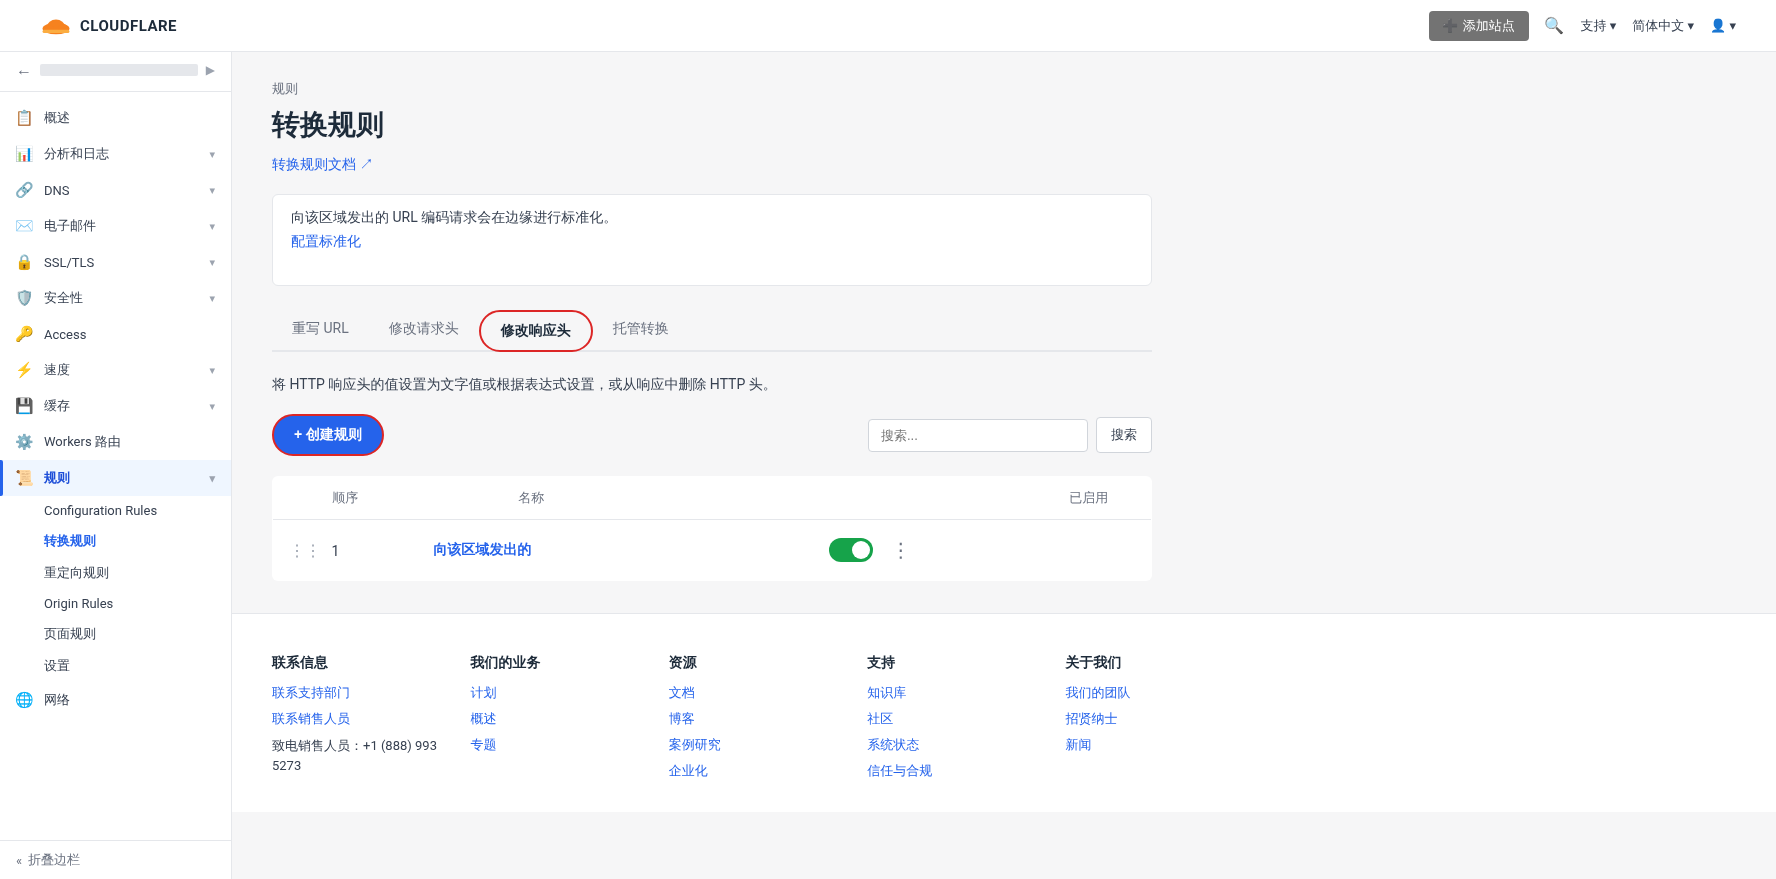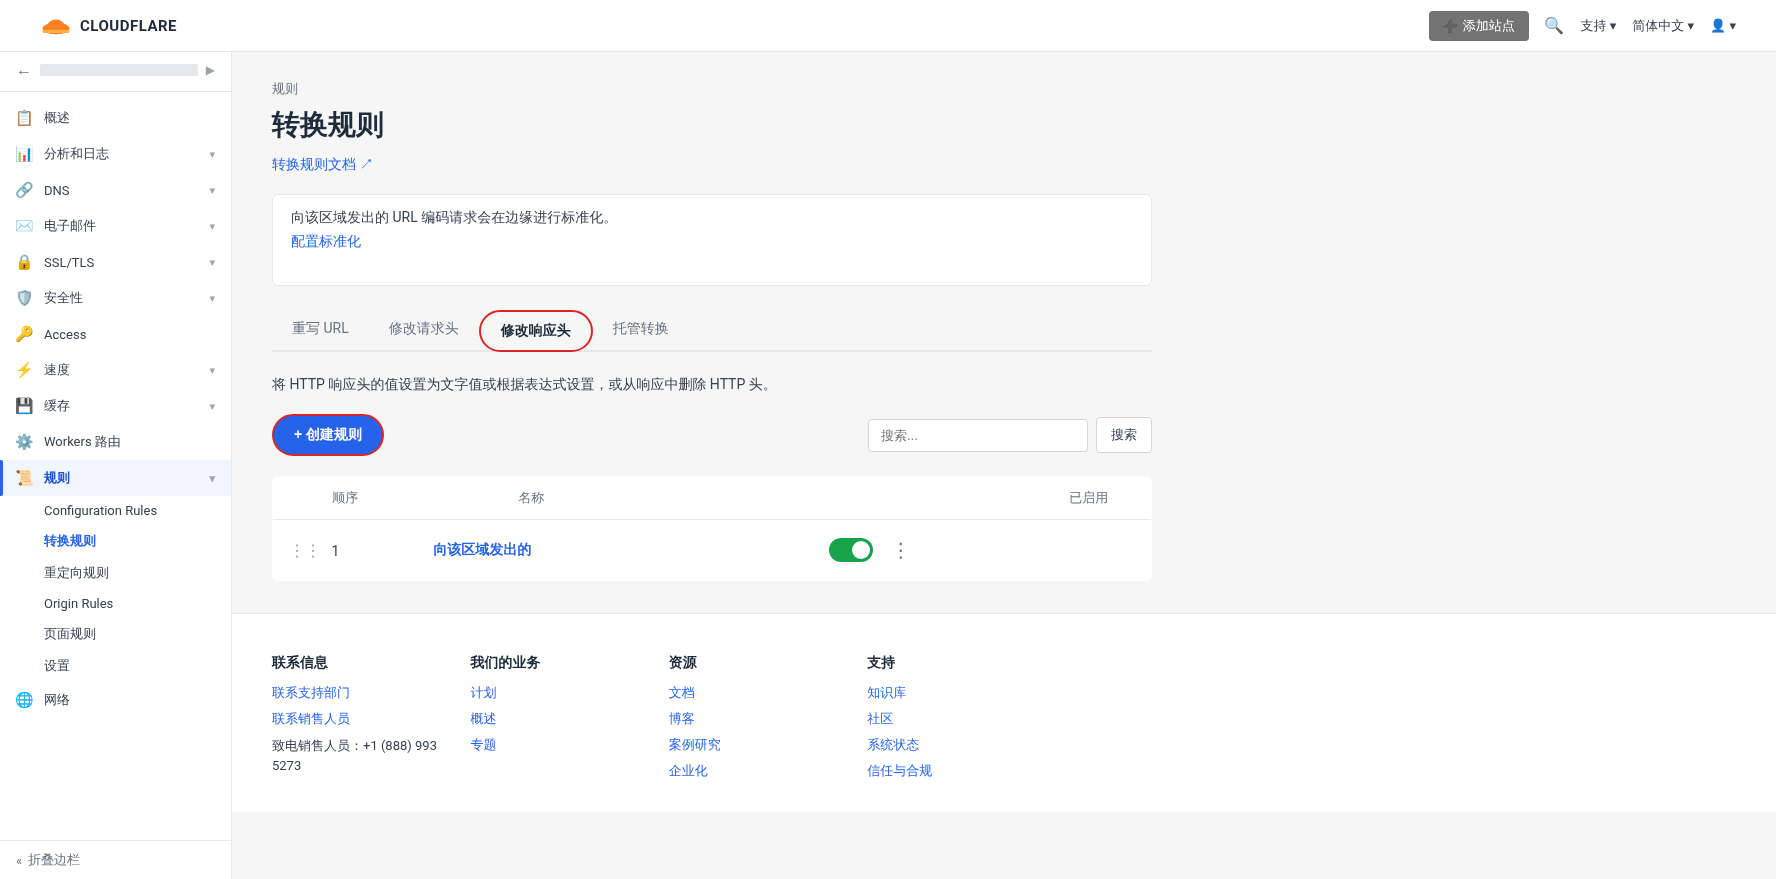--- a/index.html
+++ b/index.html
@@ -447,16 +447,22 @@
           <a class="footer-link" href="#">案例研究</a>
           <a class="footer-link" href="#">企业化</a>
         </div>
         <div>
           <div class="footer-col-title">支持</div>
           <a class="footer-link" href="#">知识库</a>
           <a class="footer-link" href="#">社区</a>
           <a class="footer-link" href="#">系统状态</a>
           <a class="footer-link" href="#">信任与合规</a>
         </div>
+        <div>
+          <div class="footer-col-title">关于我们</div>
+          <a class="footer-link" href="#">我们的团队</a>
+          <a class="footer-link" href="#">招贤纳士</a>
+          <a class="footer-link" href="#">新闻</a>
+        </div>
       </div>
     </footer>
   </main>
 </div>
 
 </body></html>

